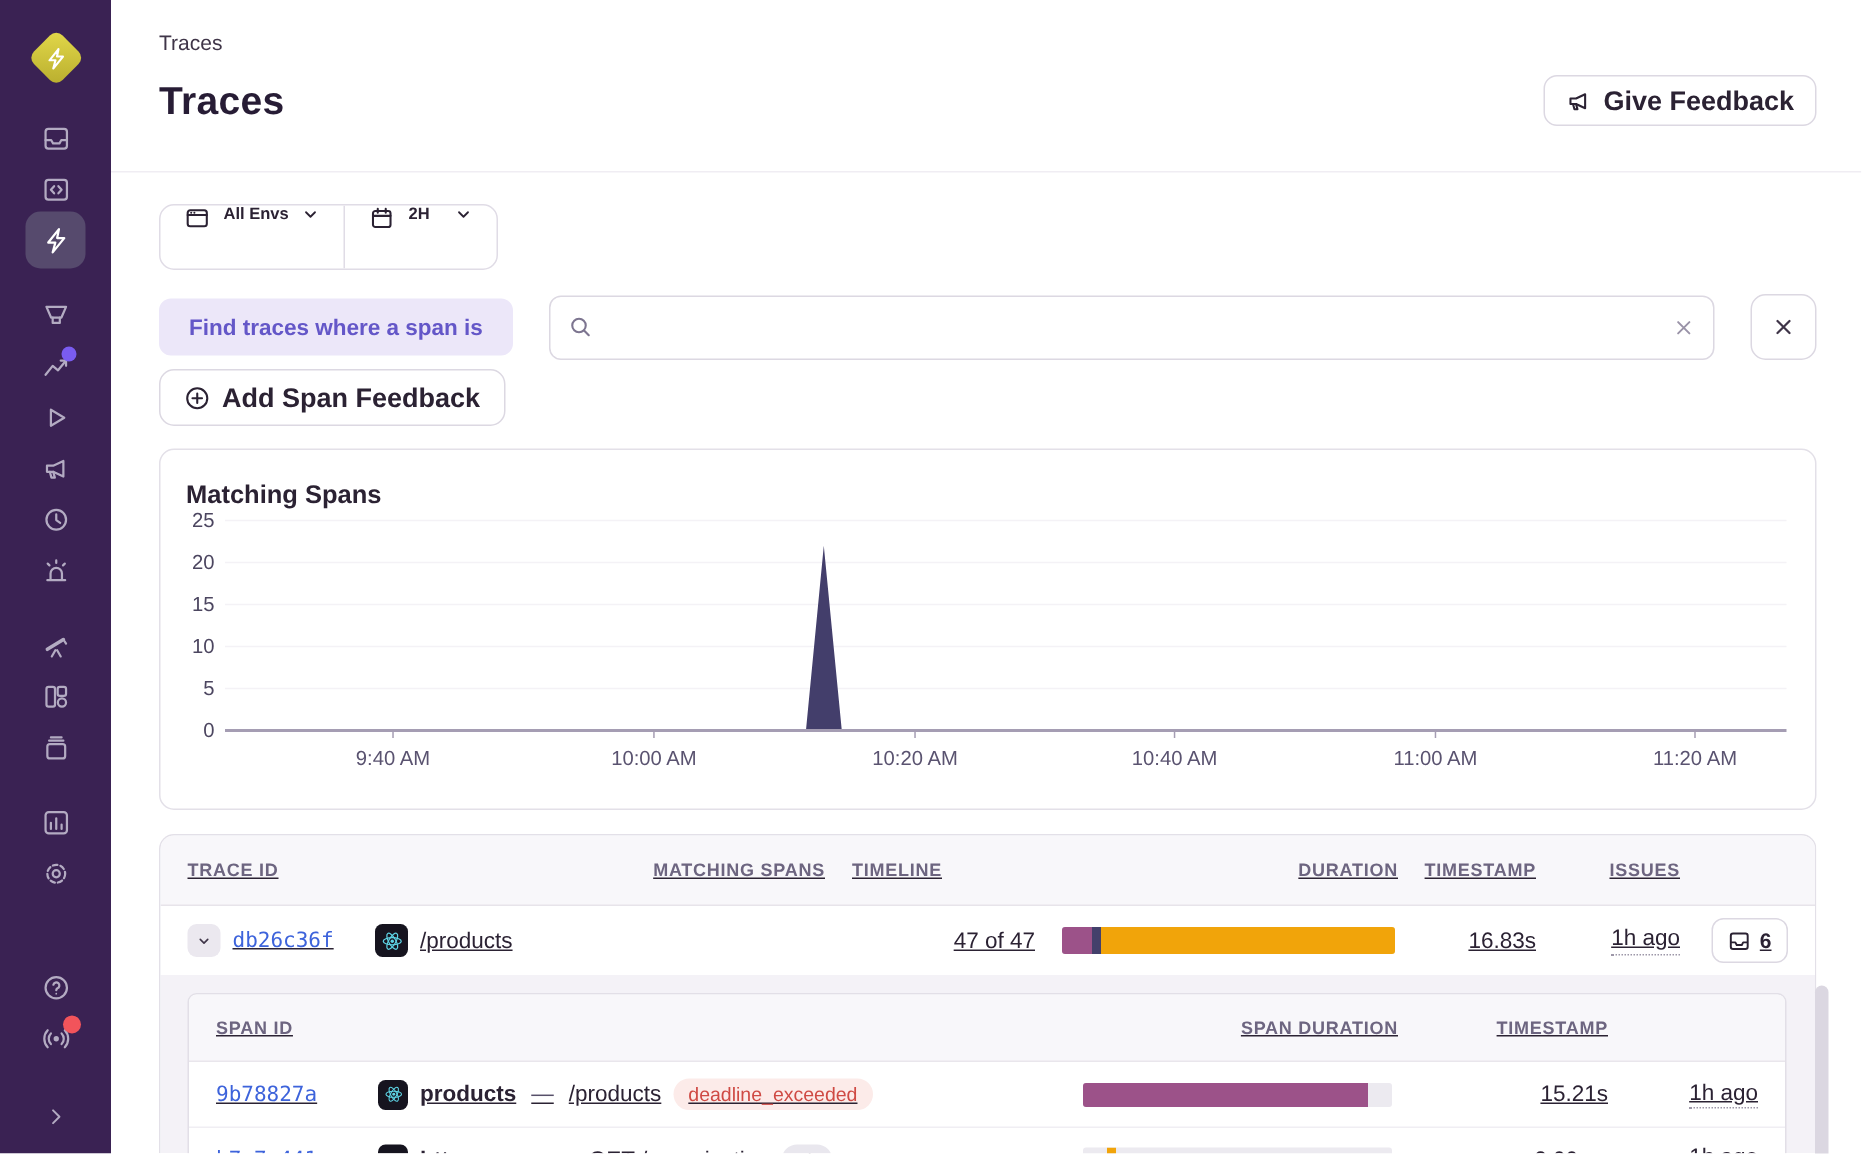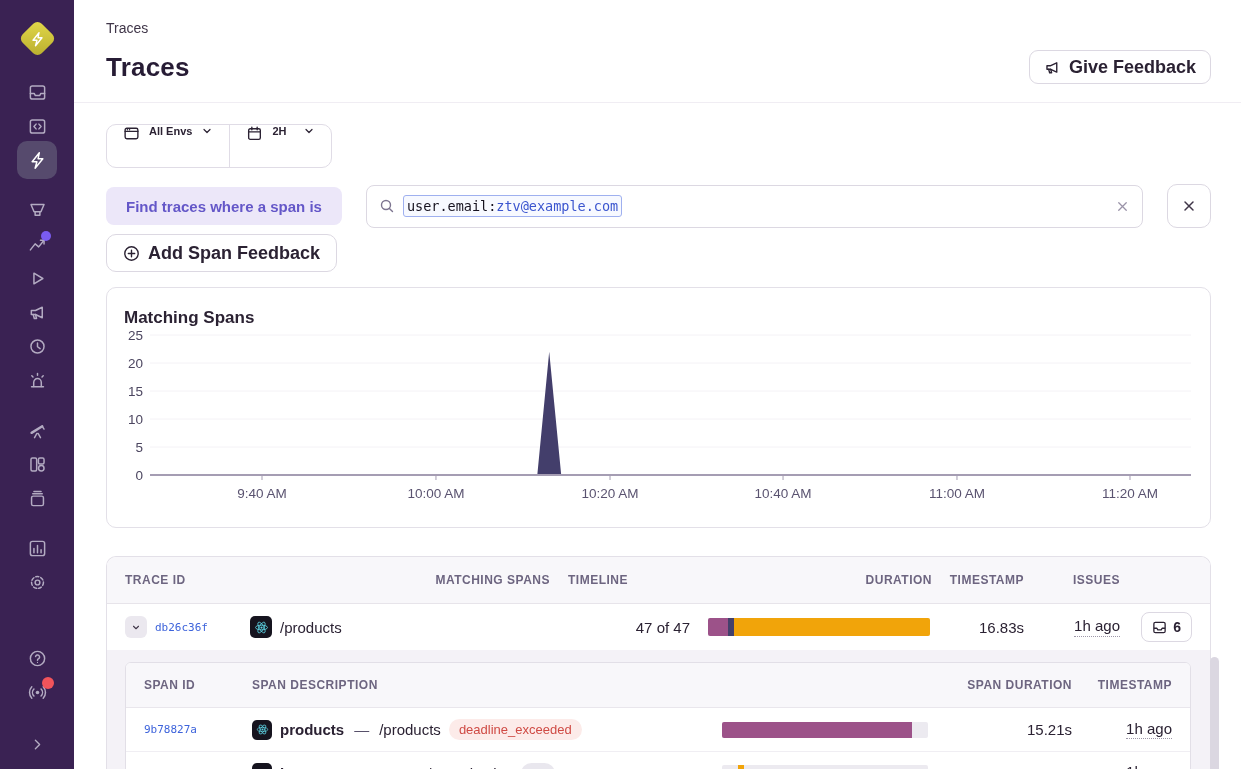--- a/index.html
+++ b/index.html
@@ -84,31 +84,31 @@
   .add-cond-btn { height:38px; padding:0 16px; margin-top:6px; border-radius:10px; }
 
   
   .card { border:1px solid #e3e0e8; border-radius:10px; background:#fff; }
   .chart-card { margin-top:15px; height:241px; padding:20px 17px 0 17px; }
   .chart-title { font-size:17px; font-weight:700; color:#2b2233; }
   .ylab { font-family:"Liberation Sans", sans-serif; font-size:13.5px; fill:#4c4660; }
   .xlab { font-family:"Liberation Sans", sans-serif; font-size:13.5px; fill:#5a5370; }
 
   
-  .table-card { margin-top:28px; border-radius:10px 10px 0 0; border-bottom:none; overflow:hidden; }
+  .table-card { margin-top:16px; border-radius:10px 10px 0 0; border-bottom:none; overflow:hidden;text-decoration:underline; }
   .t-grid { display:grid; grid-template-columns:125px minmax(0,1fr) 140px 242px 92px 96px 72px;
     align-items:center; padding:0 18px; }
   .thead { height:47px; background:#f8f7fa; border-bottom:1px solid #e7e4ea; }
   .th { font-size:12px; font-weight:700; letter-spacing:0.5px; color:#6d6580; text-transform:uppercase; }
   .right { text-align:right; }
   .pl18 { padding-left:18px; }
   .trow { height:46px; background:#fff; }
   .cell { font-size:15px; color:#2b2233; display:flex; align-items:center; gap:8px; min-width:0; }
   .cell.right { justify-content:flex-end; }
-  .mono { font-family:"DejaVu Sans Mono", monospace; font-size:11px; }
+  .mono { font-family:"DejaVu Sans Mono", monospace; font-size:14px; }
   .id-link { color:#3d63db; cursor:pointer; }
   .expand-btn { width:22px; height:22px; border-radius:6px; background:#ebe8ef; border:none;
     display:flex; align-items:center; justify-content:center; cursor:pointer; flex:0 0 22px; }
   .plat { width:22px; height:22px; border-radius:5px; background:#16141f; display:flex;
     align-items:center; justify-content:center; flex:0 0 22px; }
   .plat.small { width:20px; height:20px; flex-basis:20px; }
   .plat .ex-txt { color:#fff; font-family:"DejaVu Sans Mono", monospace; font-size:9px; font-weight:bold; }
   .timeline-track { margin-left:18px; width:222px; height:18px; background:#f0eef3; border-radius:2px;
     display:flex; overflow:hidden; }
   .timeline-track div { height:100%; }
@@ -303,24 +303,20 @@
     </div>
 
     
     <div class="query-row">
       <div class="where-pill">Find traces where a span is</div>
       <div class="search-box">
         <svg width="16" height="16" viewBox="0 0 16 16" fill="none" stroke="#7d7590" stroke-width="1.4" stroke-linecap="round">
             <circle cx="7" cy="7" r="4.5"></circle>
             <path d="M10.4 10.4 L13.5 13.5"></path>
           </svg>
-        <span class="token">
-            <span class="tkey">user.email:</span>
-            <span class="tval">ztv@example.com</span>
-          </span>
         <span class="search-clear">
           <svg width="15" height="15" viewBox="0 0 16 16" fill="none" stroke="#9a93a8" stroke-width="1.4" stroke-linecap="round">
               <path d="M4 4 L12 12 M12 4 L4 12"></path>
             </svg>
         </span>
       </div>
       <button class="del-btn">
         <svg width="16" height="16" viewBox="0 0 16 16" fill="none" stroke="#3f3548" stroke-width="1.5" stroke-linecap="round">
             <path d="M4 4 L12 12 M12 4 L4 12"></path>
           </svg>
@@ -422,21 +418,20 @@
               </svg>
             <span>6</span>
           </button>
         </div>
       </div>
 
       <div class="expanded">
         <div class="span-card">
           <div class="s-grid shead">
             <div class="th">SPAN ID</div>
-            <div class="th">SPAN DESCRIPTION</div>
             <div class="th"></div>
             <div class="th right">SPAN DURATION</div>
             <div class="th right">TIMESTAMP</div>
           </div>
 
           <div class="s-grid srow">
             <div class="cell">
                 <span class="mono id-link">9b78827a</span>
               </div>
             <div class="cell">

